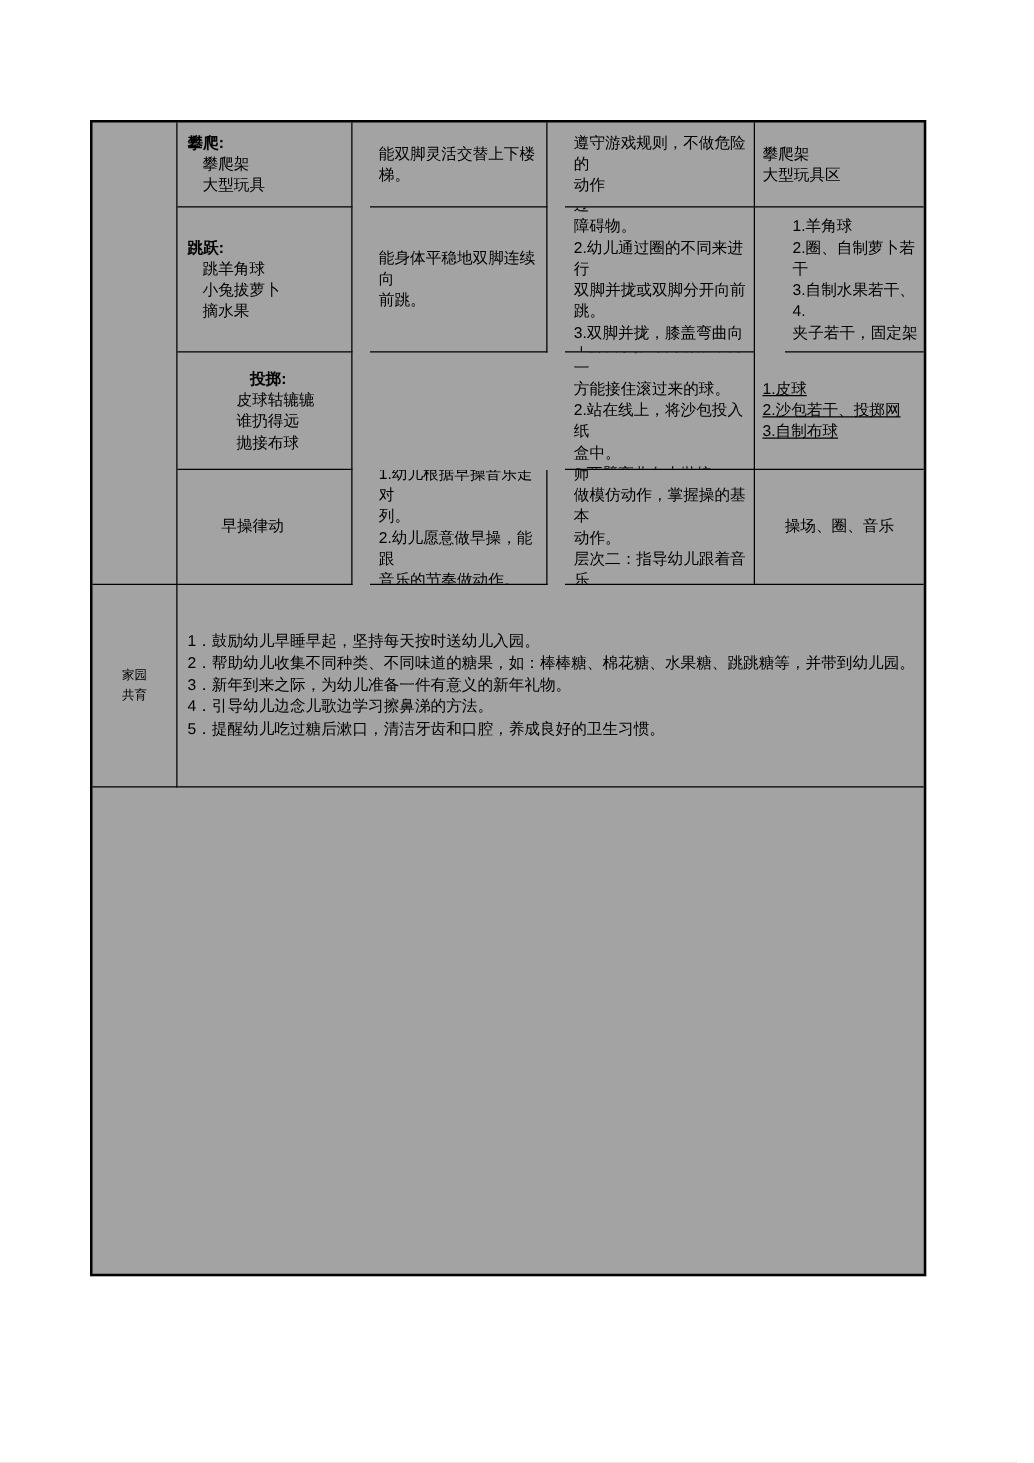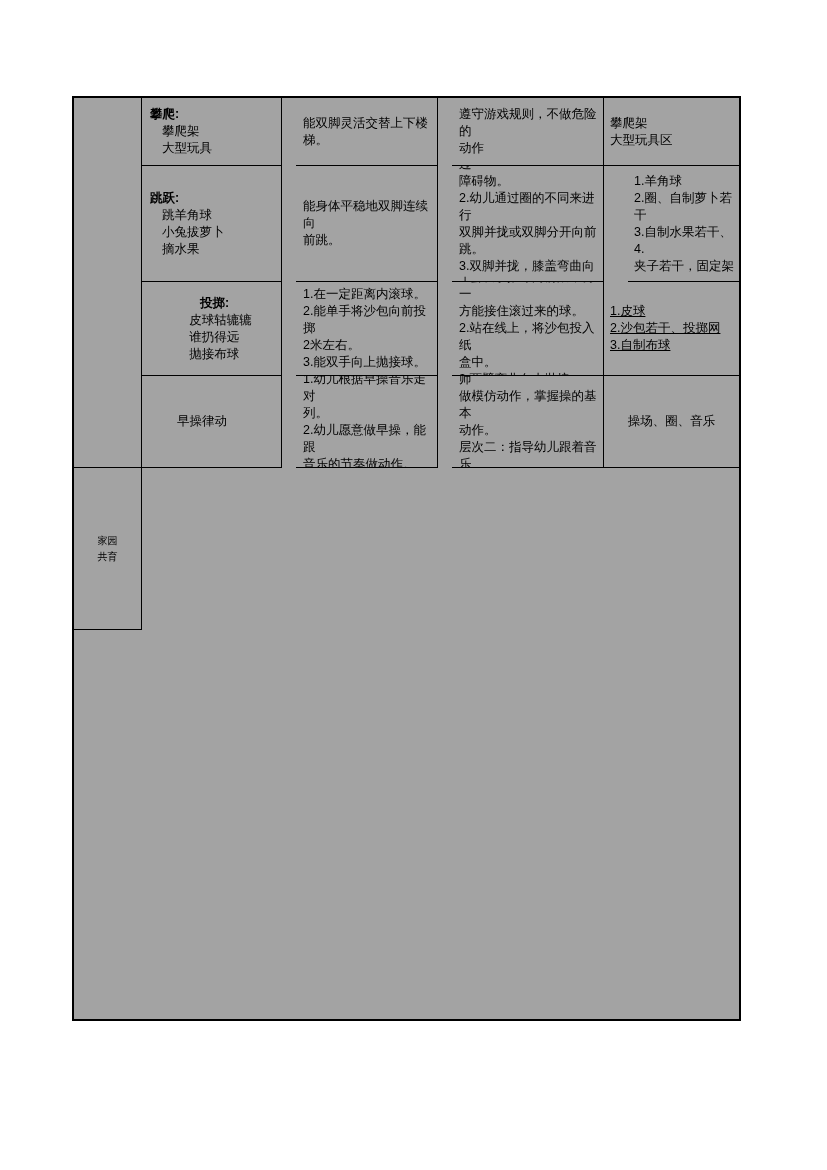--- a/index.html
+++ b/index.html
@@ -78,24 +78,20 @@
 2.圈、自制萝卜若干
 3.自制水果若干、4.
 夹子若干，固定架</div>
 
   <div class="cell name-cell" style="grid-column:2;grid-row:3;align-items:center;">
     <div class="name-title">投掷:</div>
     <div class="name-items">皮球轱辘辘
 谁扔得远
 抛接布球</div>
   </div>
-  <div class="cell text-cell pre" style="grid-column:3;grid-row:3;">1.在一定距离内滚球。
-2.能单手将沙包向前投掷
-2米左右。
-3.能双手向上抛接球。</div>
   <div class="cell text-cell pre" style="grid-column:4;grid-row:3;">1.会双手推球向前滚，另一
 方能接住滚过来的球。
 2.站在线上，将沙包投入纸
 盒中。
 3.两臂弯曲向上抛接。</div>
   <div class="cell mat-cell pre no-r" style="grid-column:5;grid-row:3;text-decoration:underline;">1.皮球
 2.沙包若干、投掷网
 3.自制布球</div>
 
   <div class="cell name-cell morning-cell pre" style="grid-column:2;grid-row:4;">早操律动</div>
@@ -105,16 +101,21 @@
 音乐的节奏做动作。</div>
   <div class="cell mat-cell pre no-r center-cell" style="grid-column:5;grid-row:4;">操场、圈、音乐</div>
   <div class="cell text-cell pre" style="grid-column:4;grid-row:4;">层次一：指导幼儿跟着教师
 做模仿动作，掌握操的基本
 动作。
 层次二：指导幼儿跟着音乐
 有节奏的做动作。</div>
 
   <div class="cell vlabel" style="grid-column:1;grid-row:5;">家园
 共育</div>
+  <div class="cell home-content no-r" style="grid-column:2/6;grid-row:5;">1．鼓励幼儿早睡早起，坚持每天按时送幼儿入园。
+2．帮助幼儿收集不同种类、不同味道的糖果，如：棒棒糖、棉花糖、水果糖、跳跳糖等，并带到幼儿园。
+3．新年到来之际，为幼儿准备一件有意义的新年礼物。
+4．引导幼儿边念儿歌边学习擦鼻涕的方法。
+5．提醒幼儿吃过糖后漱口，清洁牙齿和口腔，养成良好的卫生习惯。</div>
 
   <div class="cell home-content no-r no-b" style="grid-column:2/6;grid-row:6;"></div>
 
 </div>
 
 </body></html>

